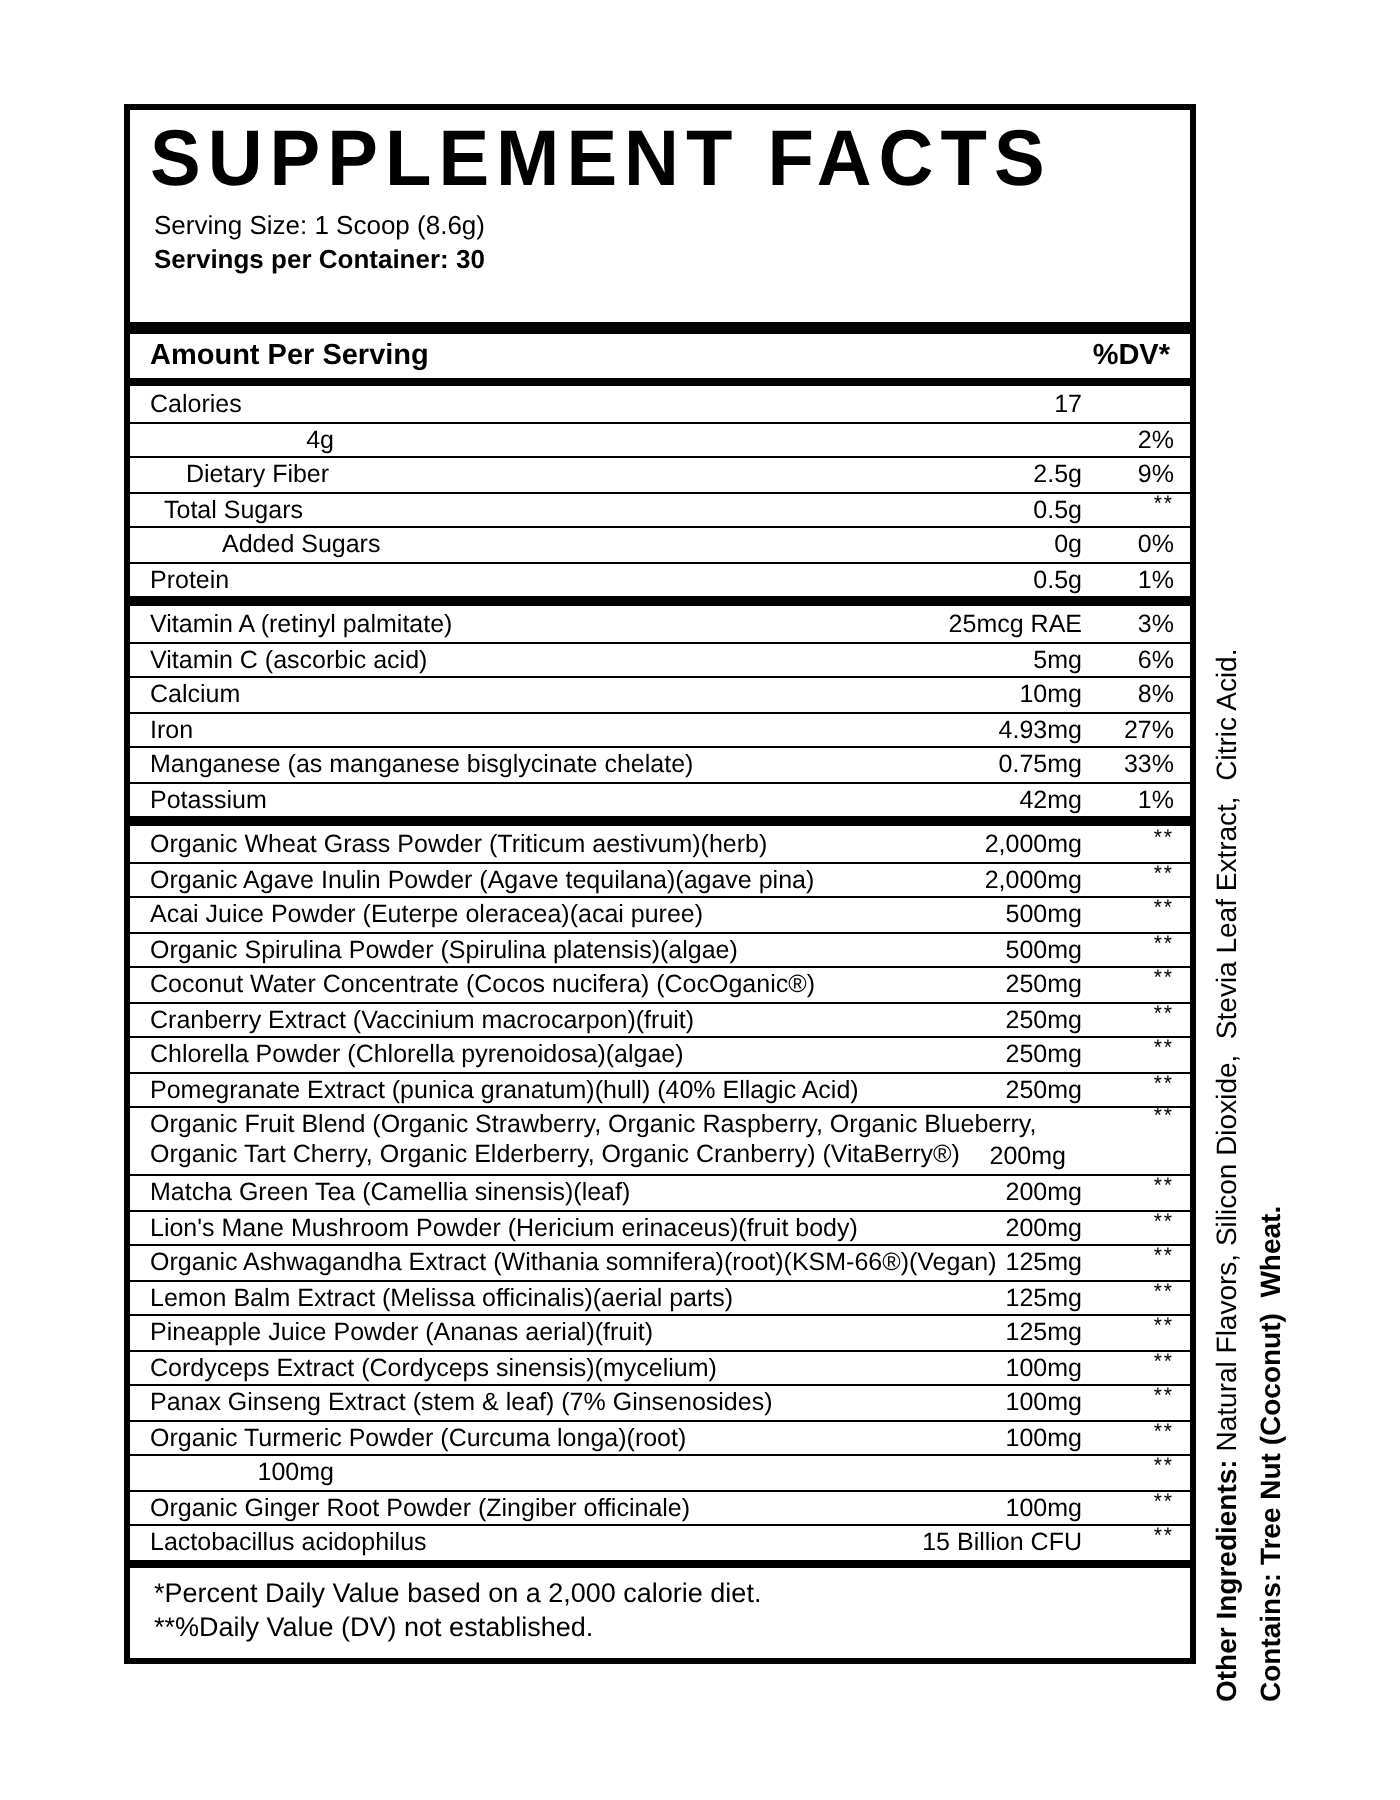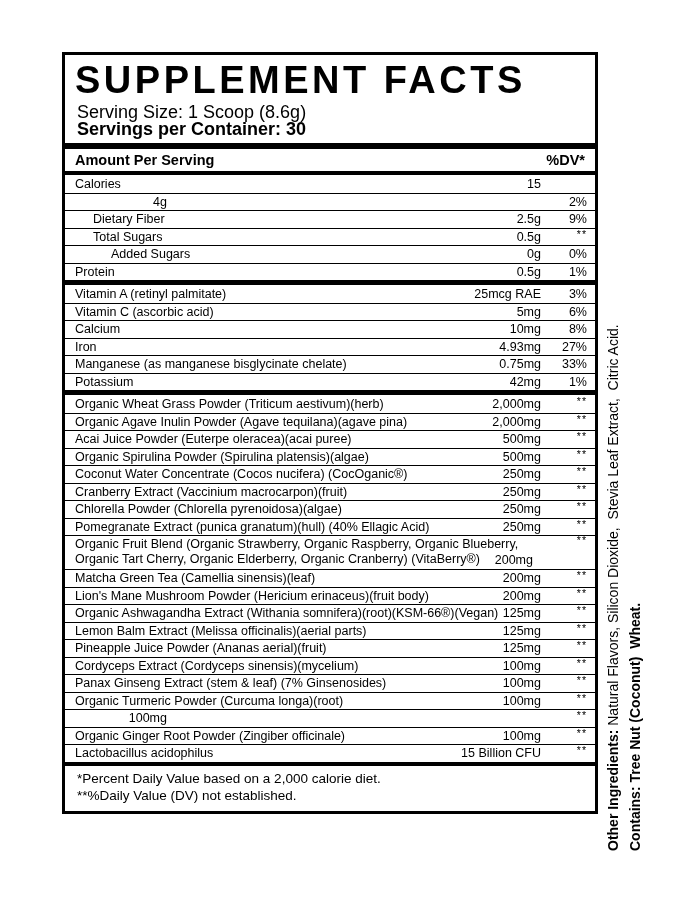--- a/index.html
+++ b/index.html
@@ -9,21 +9,21 @@
     -webkit-font-smoothing:antialiased;
   }
   .panel{
     position:absolute;left:62px;top:52px;width:536px;
     border:3px solid #000;background:#fff;box-sizing:border-box;
   }
   .title{
     font-weight:bold;font-size:38px;letter-spacing:3.5px;line-height:42px;
     padding:3px 8px 0 10px;white-space:nowrap;transform:scaleY(1.04);transform-origin:top left;
   }
-  .serving{padding:4px 12px 5px 12px;font-size:18px;line-height:17px;}
+  .serving{padding:4px 12px 23px 12px;font-size:13px;line-height:17px;}
   .serving .bold{font-weight:bold;}
   .bar{background:#000;}
   .bar.b6{height:6px;}
   .bar.b5{height:5px;}
   .bar.b4{height:4px;}
   .hdr{
     display:flex;justify-content:space-between;align-items:center;
     font-weight:bold;font-size:14.5px;padding:3px 10px 3px 10px;min-height:16px;
   }
   .rows{display:block;}
@@ -65,36 +65,36 @@
   <div class="hdr">
     <span>Amount Per Serving</span>
     <span>%DV*</span>
   </div>
 
   <div class="bar b4"></div>
 
   <div class="rows">
   <div class="row">
     <span class="nm">Calories</span>
-    <span class="amt">15</span>
+    <span class="amt">17</span>
     <span class="dv"></span>
   </div>
 
   <div class="row">
     <span class="amt">4g</span>
     <span class="dv">2%</span>
   </div>
 
   <div class="row" style="padding-left: 28px;">
     <span class="nm">Dietary Fiber</span>
     <span class="amt">2.5g</span>
     <span class="dv">9%</span>
   </div>
 
-  <div class="row" style="padding-left: 28px;">
+  <div class="row" style="padding-left: 17px;">
     <span class="nm">Total Sugars</span>
     <span class="amt">0.5g</span>
     <span class="dv sup">**</span>
   </div>
 
   <div class="row" style="padding-left: 46px;">
     <span class="nm">Added Sugars</span>
     <span class="amt">0g</span>
     <span class="dv">0%</span>
   </div>

